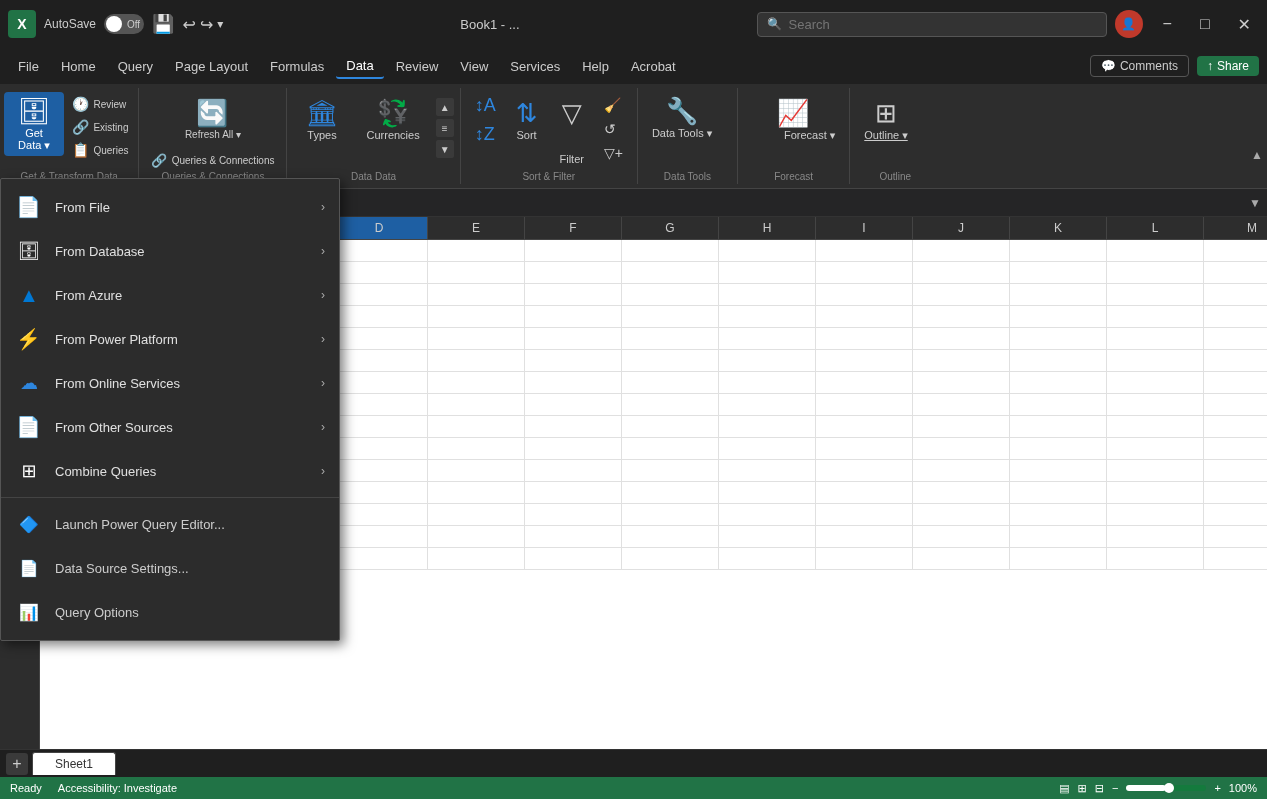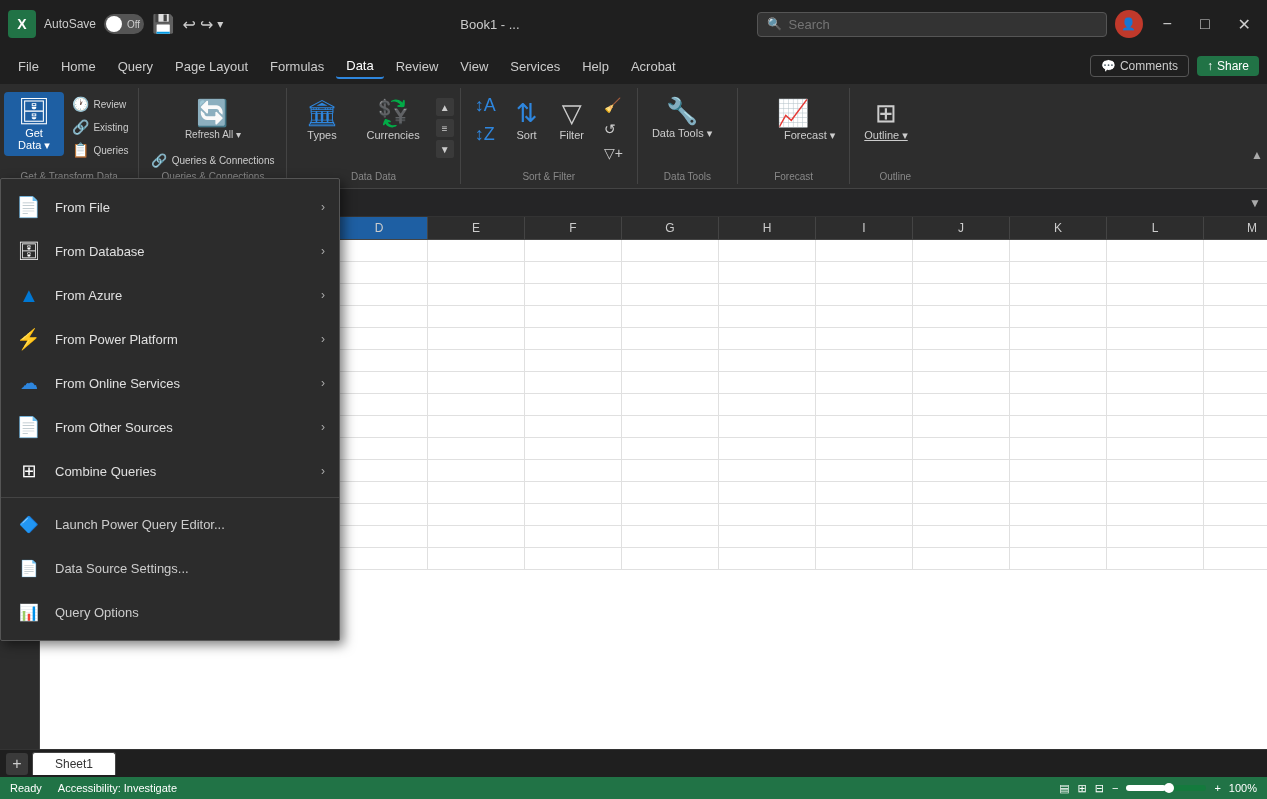--- a/index.html
+++ b/index.html
@@ -233,21 +233,21 @@
             <div class="ribbon-btn-small">
               <span style="font-size:18px;color:#2e86de;">↕Z</span>
             </div>
           </div>
           <div class="ribbon-btn-large">
             <span style="font-size:26px;color:#2e86de;">⇅</span>
             <span style="font-size:11px;color:#ccc;">Sort</span>
           </div>
           <div class="ribbon-btn-large">
             <span style="font-size:26px;color:#ccc;">▽</span>
-            <span style="font-size:11px;color:#ccc;">Filter</span>
+            <span style="font-size:11px;color:#ccc;margin-top:24px;">Filter</span>
           </div>
           <div style="display:flex;flex-direction:column;gap:2px;padding-top:2px;">
             <div class="ribbon-btn-small">
               <span style="font-size:14px;">🧹</span>
             </div>
             <div class="ribbon-btn-small">
               <span style="font-size:14px;">↺</span>
             </div>
             <div class="ribbon-btn-small">
               <span style="font-size:14px;">▽+</span>

